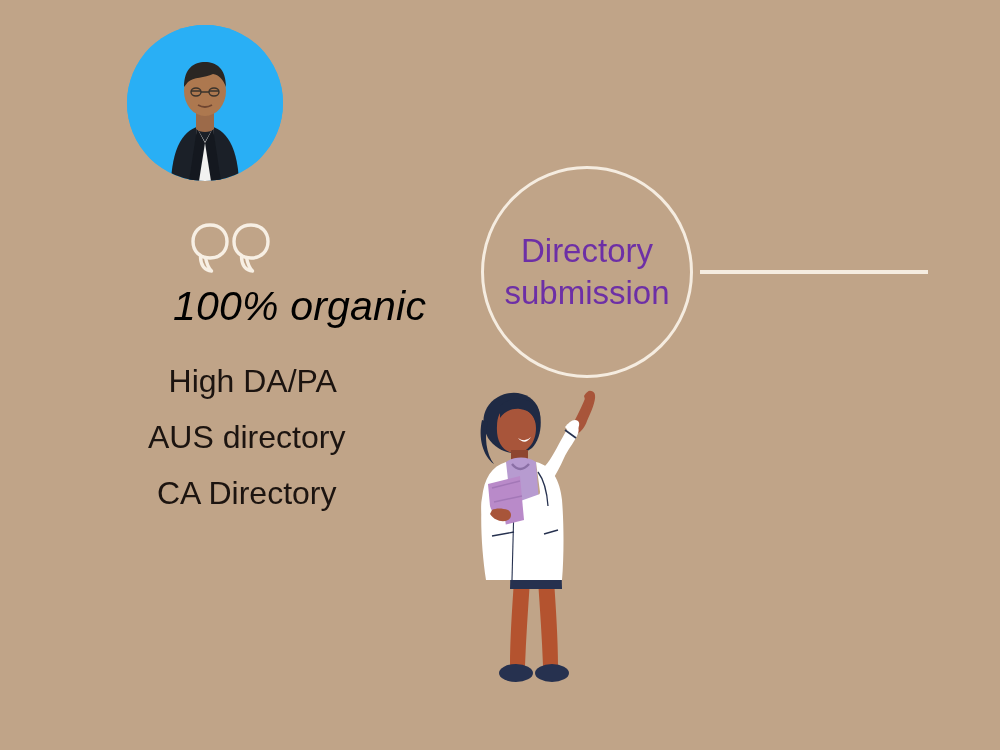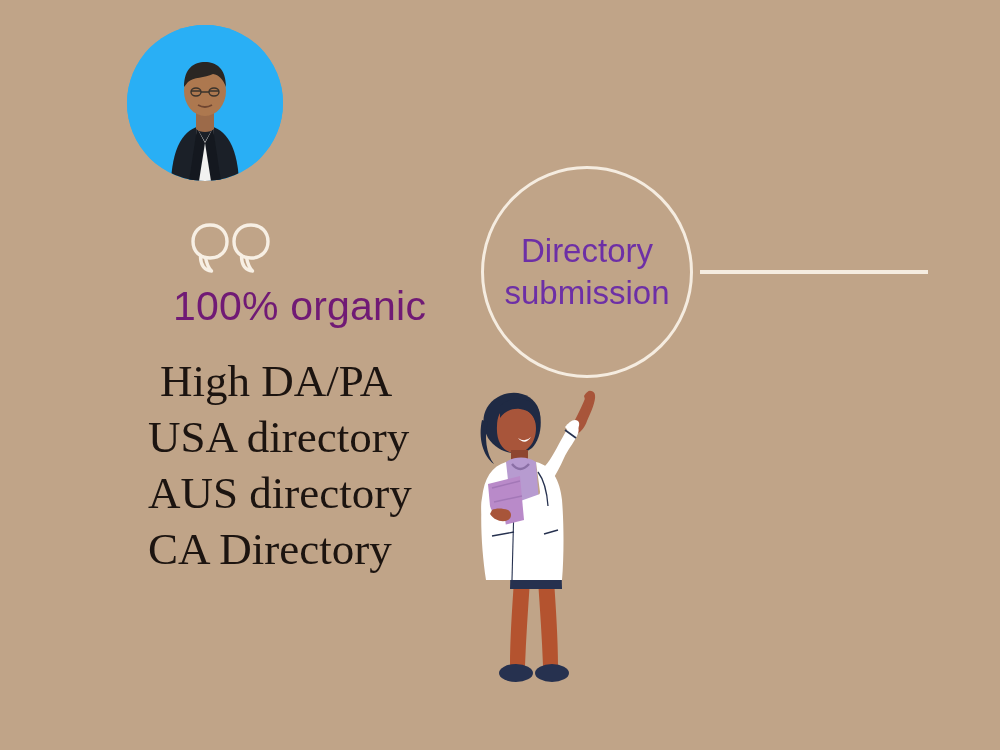--- a/index.html
+++ b/index.html
@@ -41,41 +41,43 @@
     width: 82px;
     height: 52px;
   }
 
   
   #headline {
     position: absolute;
     left: 173px;
     top: 283px;
     font-size: 41px;
-    color: #701a75;
+    color: #000000;
     letter-spacing: 0.2px;
     white-space: nowrap;
     font-family: "Liberation Sans", sans-serif;
+    font-style: italic;
   }
 
   
   #feature-list {
     position: absolute;
     left: 148px;
     top: 353px;
     margin: 0;
     padding: 0;
     list-style: none;
   }
   #feature-list li {
-    font-size: 45px;
+    font-size: 32px;
     color: #1c1410;
     line-height: 56px;
     white-space: nowrap;
-    font-family: Liberation Serif, serif;
+    font-family: Liberation Sans, sans-serif;
+    text-align: center;
   }
   #feature-list li.indent {
     padding-left: 12px;
   }
 
   
   #circle-badge {
     position: absolute;
     left: 481px;
     top: 166px;
@@ -155,21 +157,20 @@
         <path d="M61 3 C71.5 3 78 10 78 19.5 C78 29 71.5 36 61 36 C50.5 36 44 29 44 19.5 C44 10 50.5 3 61 3 Z"></path>
         <path d="M56.5 35.5 C57.5 41 59 45.5 62.5 49 C55.5 48.5 52 43 51.5 35.5"></path>
       </g>
     </svg>
   </div>
 
   <div id="headline">100% organic</div>
 
   <ul id="feature-list">
     <li class="indent">High DA/PA</li>
-    <li>USA directory</li>
     <li>AUS directory</li>
     <li>CA Directory</li>
   </ul>
 
   <div id="circle-badge">
     <div id="circle-label">Directory
 submission</div>
   </div>
 
   <div id="connector-line"></div>

